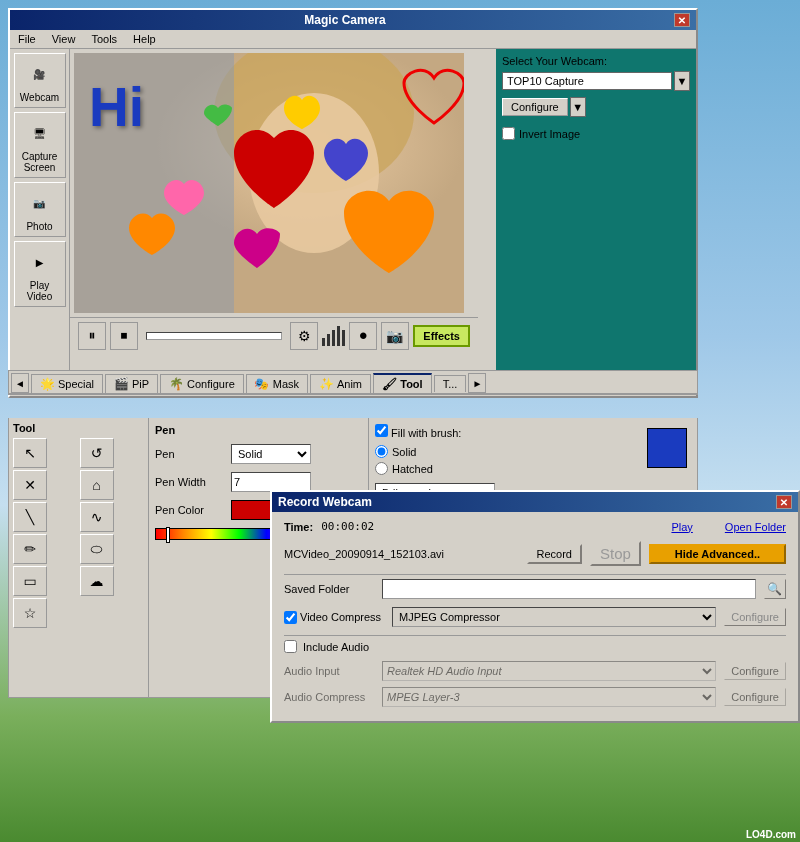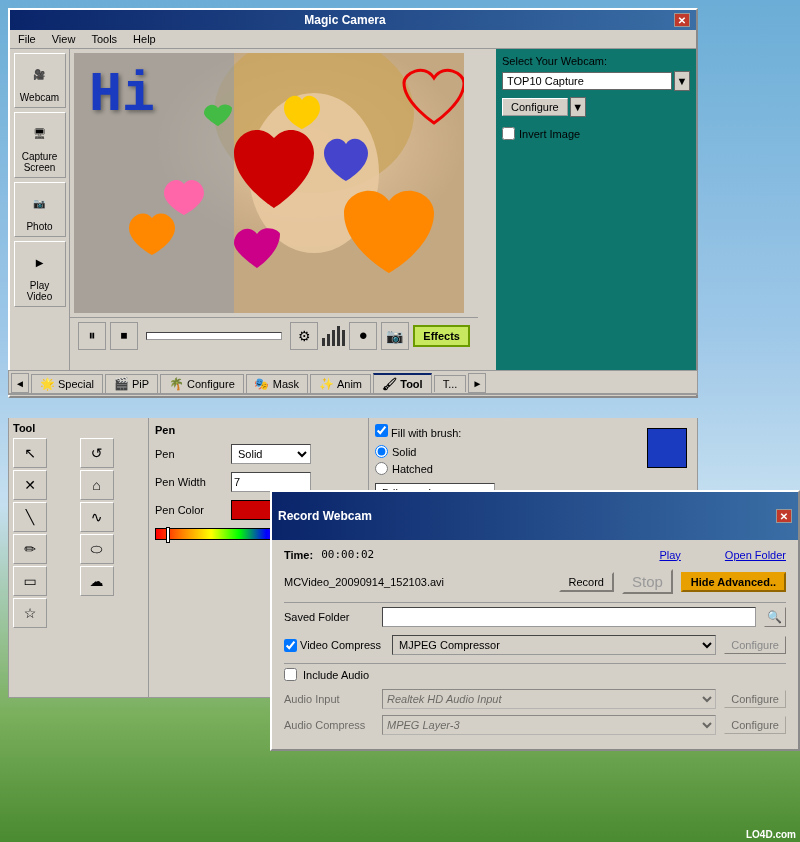--- a/index.html
+++ b/index.html
@@ -448,21 +448,21 @@
       border-top: 2px solid #ffffff;
       border-left: 2px solid #ffffff;
       z-index: 100;
     }
 
     .record-title-bar {
       background: linear-gradient(90deg, #0a246a, #3a6ea5);
       color: white;
       font-weight: bold;
       font-size: 12px;
-      padding: 17px 6px;
+      padding: 3px 6px;
       display: flex;
       align-items: center;
       justify-content: space-between;
     }
 
     .dialog-close {
       background: #c0392b;
       color: white;
       border: 1px solid #999;
       width: 16px;
@@ -500,21 +500,20 @@
       text-decoration: underline;
       cursor: pointer;
       font-size: 11px;
     }
 
     .open-folder-link {
       color: #0000cc;
       text-decoration: underline;
       cursor: pointer;
       font-size: 11px;
-      margin-left: 12px;
     }
 
     .filename {
       font-size: 11px;
     }
 
     .record-btn {
       background: #d4d0c8;
       border: 2px outset #d4d0c8;
       padding: 2px 8px;
@@ -529,21 +528,21 @@
       padding: 2px 8px;
       font-size: 15px;
       cursor: pointer;
       color: #999;
       min-width: 40px;
     }
 
     .hide-advanced-btn {
       background: #e8a000;
       border: 2px outset #e8a000;
-      padding: 2px 8px;
+      padding: 2px 24px;
       font-size: 11px;
       cursor: pointer;
       font-weight: bold;
     }
 
     .saved-folder-row {
       display: flex;
       align-items: center;
       gap: 8px;
       margin-bottom: 8px;
@@ -716,21 +715,21 @@
           </defs>
           <rect width="390" height="260" fill="url(#faceGrad)"></rect>
 
           <ellipse cx="240" cy="60" rx="100" ry="80" fill="#c9a55e" opacity="0.8"></ellipse>
 
           <ellipse cx="240" cy="120" rx="65" ry="80" fill="#e8c9a0" opacity="0.9"></ellipse>
 
           <rect x="0" y="0" width="160" height="260" fill="#8a9aaf" opacity="0.5"></rect>
         </svg>
 
-        <div style="position:absolute;top:11px;left:15px;font-size:55px;font-weight:bold;color:#1a3bbf;font-family:Liberation Mono, monospace;text-shadow:2px 2px 4px rgba(0,0,0,0.4);z-index:5;">Hi</div>
+        <div style="position:absolute;top:22px;left:15px;font-size:55px;font-weight:bold;color:#1a3bbf;font-family:Liberation Sans, sans-serif;text-shadow:2px 2px 4px rgba(0,0,0,0.4);z-index:5;">Hi</div>
 
         <svg width="390" height="260" style="position:absolute;top:0;left:0;z-index:6;">
 
           <path d="M330,30 C330,20 350,10 360,25 C370,10 390,20 390,30 C390,50 360,70 360,70 C360,70 330,50 330,30 Z" fill="none" stroke="#e00" stroke-width="3"></path>
 
           <path d="M160,100 C160,80 185,68 200,85 C215,68 240,80 240,100 C240,130 200,155 200,155 C200,155 160,130 160,100 Z" fill="#cc0000"></path>
 
           <path d="M250,100 C250,88 265,80 272,91 C279,80 294,88 294,100 C294,116 272,128 272,128 C272,128 250,116 250,100 Z" fill="#4444cc"></path>
 
           <path d="M90,140 C90,130 103,122 110,131 C117,122 130,130 130,140 C130,152 110,162 110,162 C110,162 90,152 90,140 Z" fill="#ff66aa"></path>

